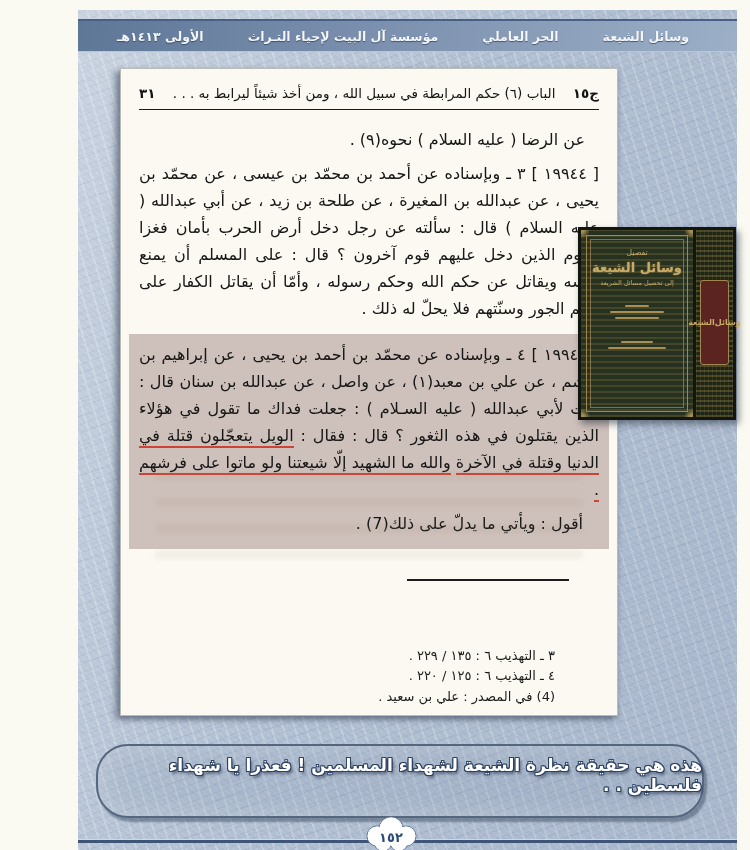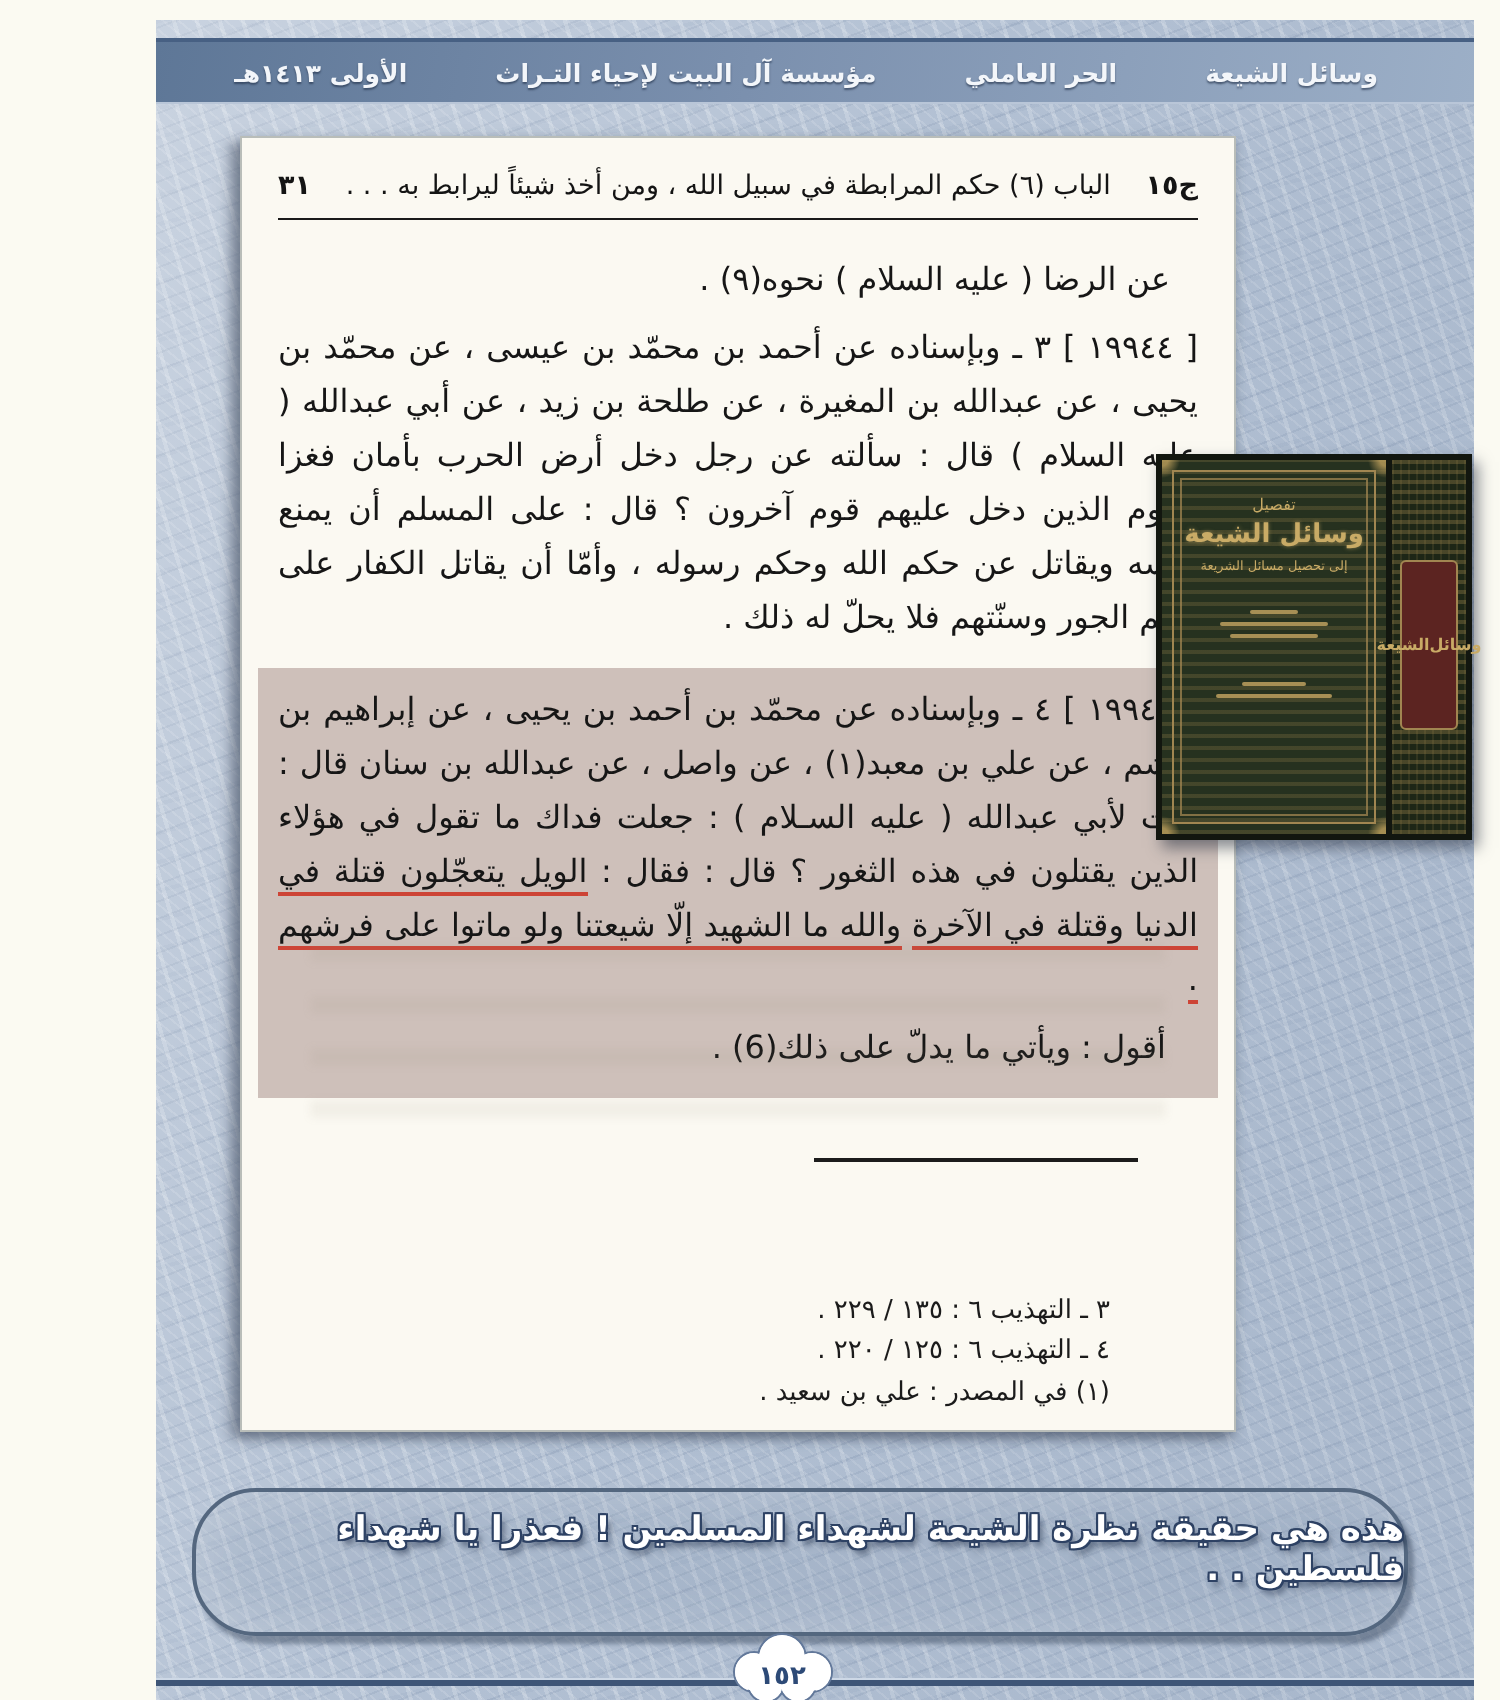--- a/index.html
+++ b/index.html
@@ -177,30 +177,30 @@
     <span class="title">الباب (٦) حكم المرابطة في سبيل الله ، ومن أخذ شيئاً ليرابط به . . .</span>
     <span class="pnum">٣١</span>
   </div>
 
   <p class="para indent">عن الرضا ( عليه السلام ) نحوه(٩) .</p>
 
   <p class="para">[ ١٩٩٤٤ ] ٣ ـ وبإسناده عن أحمد بن محمّد بن عيسى ، عن محمّد بن يحيى ، عن عبدالله بن المغيرة ، عن طلحة بن زيد ، عن أبي عبدالله ( عليه السلام ) قال : سألته عن رجل دخل أرض الحرب بأمان فغزا القوم الذين دخل عليهم قوم آخرون ؟ قال : على المسلم أن يمنع نفسه ويقاتل عن حكم الله وحكم رسوله ، وأمّا أن يقاتل الكفار على حكم الجور وسنّتهم فلا يحلّ له ذلك .</p>
 
   <div class="highlight-block">
     <p class="para"><span>[ ١٩٩٤٥ ] ٤ ـ وبإسناده عن محمّد بن أحمد بن يحيى ، عن إبراهيم بن هاشم ، عن علي بن معبد(١) ، عن واصل ، عن عبدالله بن سنان قال : قلت لأبي عبدالله ( عليه السـلام ) : جعلت فداك ما تقول في هؤلاء الذين يقتلون في هذه الثغور ؟ قال : فقال : </span><span class="hl-underline">الويل يتعجّلون قتلة في الدنيا وقتلة في الآخرة</span><span> </span><span class="hl-underline">والله ما الشهيد إلّا شيعتنا ولو ماتوا على فرشهم .</span></p>
-    <p class="para comment">أقول : ويأتي ما يدلّ على ذلك(6) .</p>
+    <p class="para comment">أقول : ويأتي ما يدلّ على ذلك(7) .</p>
   </div>
 
   <div class="ghost-bleed"></div>
 
   <div class="fn-sep"></div>
   <div class="footnotes">
     <div class="fn">٣ ـ التهذيب ٦ : ١٣٥ / ٢٢٩ .</div>
     <div class="fn">٤ ـ التهذيب ٦ : ١٢٥ / ٢٢٠ .</div>
-    <div class="fn">(١) في المصدر : علي بن سعيد .</div>
+    <div class="fn">(4) في المصدر : علي بن سعيد .</div>
   </div>
 </div>
 
 <div class="book-cover">
   <div class="cover-main">
     <div class="cover-frame"></div>
     <div class="cover-text">
       <div class="cover-t1">تفصيل</div>
       <div class="cover-t2">وسائل الشيعة</div>
       <div class="cover-t3">إلى تحصيل مسائل الشريعة</div>

